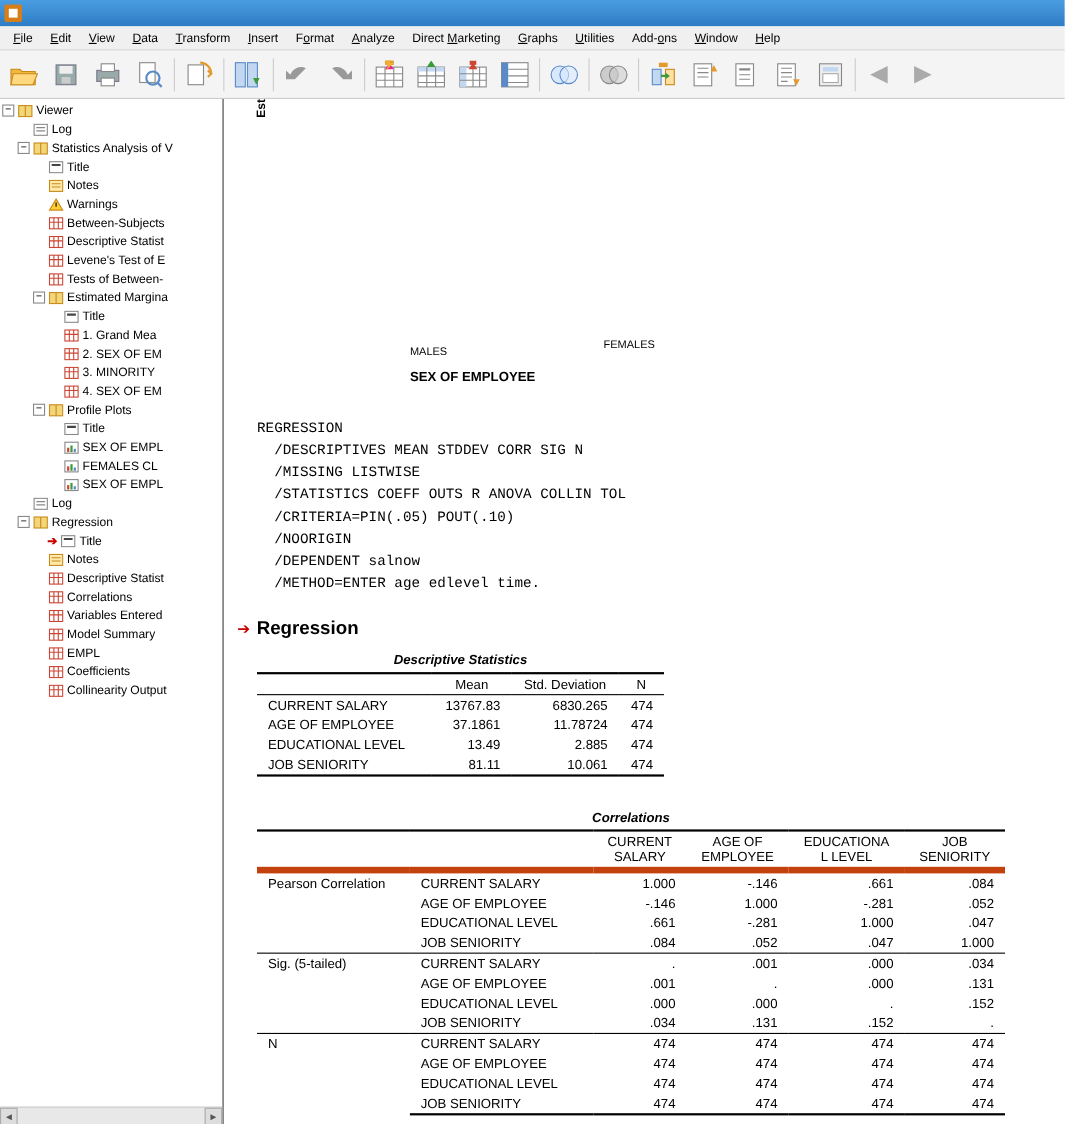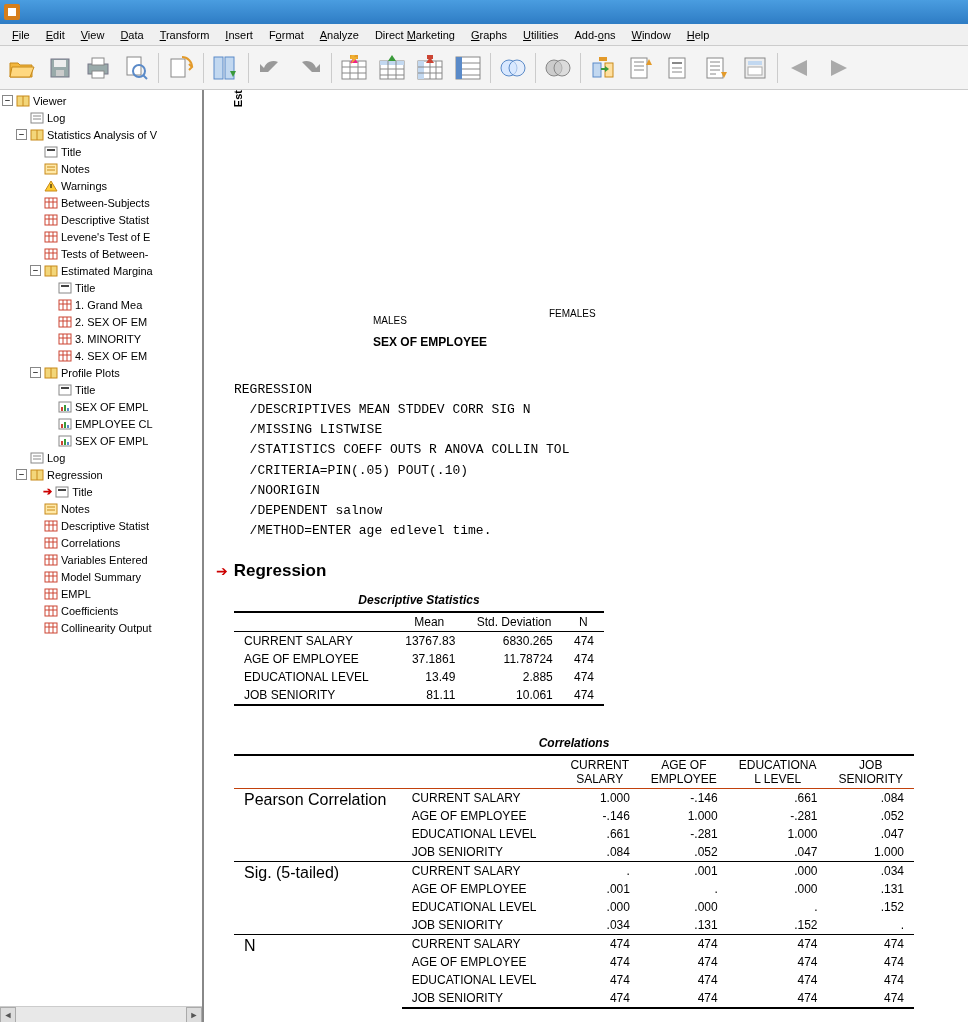--- a/index.html
+++ b/index.html
@@ -71,24 +71,24 @@
 .spss-table th, .spss-table td { padding: 2px 10px; text-align: right; }
 .spss-table th { font-weight: normal; text-align: center; }
 .spss-table .rowlabel { text-align: left; padding-right: 20px; }
 .desc-table { width: 370px; }
 .desc-table thead tr.top th { border-top: 2px solid #000; }
 .desc-table thead tr th { border-bottom: 1px solid #000; }
 .desc-table tbody tr:last-child td { border-bottom: 2px solid #000; }
 
 .corr-table { width: 680px; }
 .corr-table thead tr.top th { border-top: 2px solid #000; }
-.corr-table thead tr th { border-bottom: 1px solid #c2410c; }
+.corr-table thead tr th { border-bottom: 6px solid #c2410c; }
 .corr-table tbody tr.sectop td { border-top: 1px solid #000; }
 .corr-table tbody tr:last-child td { border-bottom: 2px solid #000; }
-.corr-table .seclabel { text-align: left; vertical-align: top; padding-right: 12px; font-size:16px; }
+.corr-table .seclabel { text-align: left; vertical-align: top; padding-right: 12px; font-size:12px; }
 .corr-table .varlabel { text-align: left; padding-right: 20px; font-size:12px; }
 
 
 .hscroll { height: 16px; background: #e8e8e8; border-top: 1px solid #ccc; position: absolute; bottom: 0; left: 0; right: 0; display: flex; }
 .hscroll .sbtn { width: 16px; height: 16px; background: #ddd; border: 1px solid #aaa; display:flex; align-items:center; justify-content:center; font-size:9px; color:#555; }
 
 
 .ic-folder { fill: #f3b73e; }
 </style>
 </head>
@@ -512,21 +512,21 @@
         <div class="tree-item indent-3">
           <span class="noexp"></span>
           <span class="ticon">
             <svg width="14" height="12">
               <rect x="1" y="1" width="12" height="10" fill="#fff" stroke="#888"></rect>
               <rect x="3" y="6" width="2" height="4" fill="#c43"></rect>
               <rect x="6" y="4" width="2" height="6" fill="#3a9a3a"></rect>
               <rect x="9" y="7" width="2" height="3" fill="#5a8ac8"></rect>
             </svg>
           </span>
-          <span>EMPLOYEE CL</span>
+          <span>FEMALES CL</span>
         </div>
         <div class="tree-item indent-3">
           <span class="noexp"></span>
           <span class="ticon">
             <svg width="14" height="12">
               <rect x="1" y="1" width="12" height="10" fill="#fff" stroke="#888"></rect>
               <rect x="3" y="6" width="2" height="4" fill="#c43"></rect>
               <rect x="6" y="4" width="2" height="6" fill="#3a9a3a"></rect>
               <rect x="9" y="7" width="2" height="3" fill="#5a8ac8"></rect>
             </svg>

